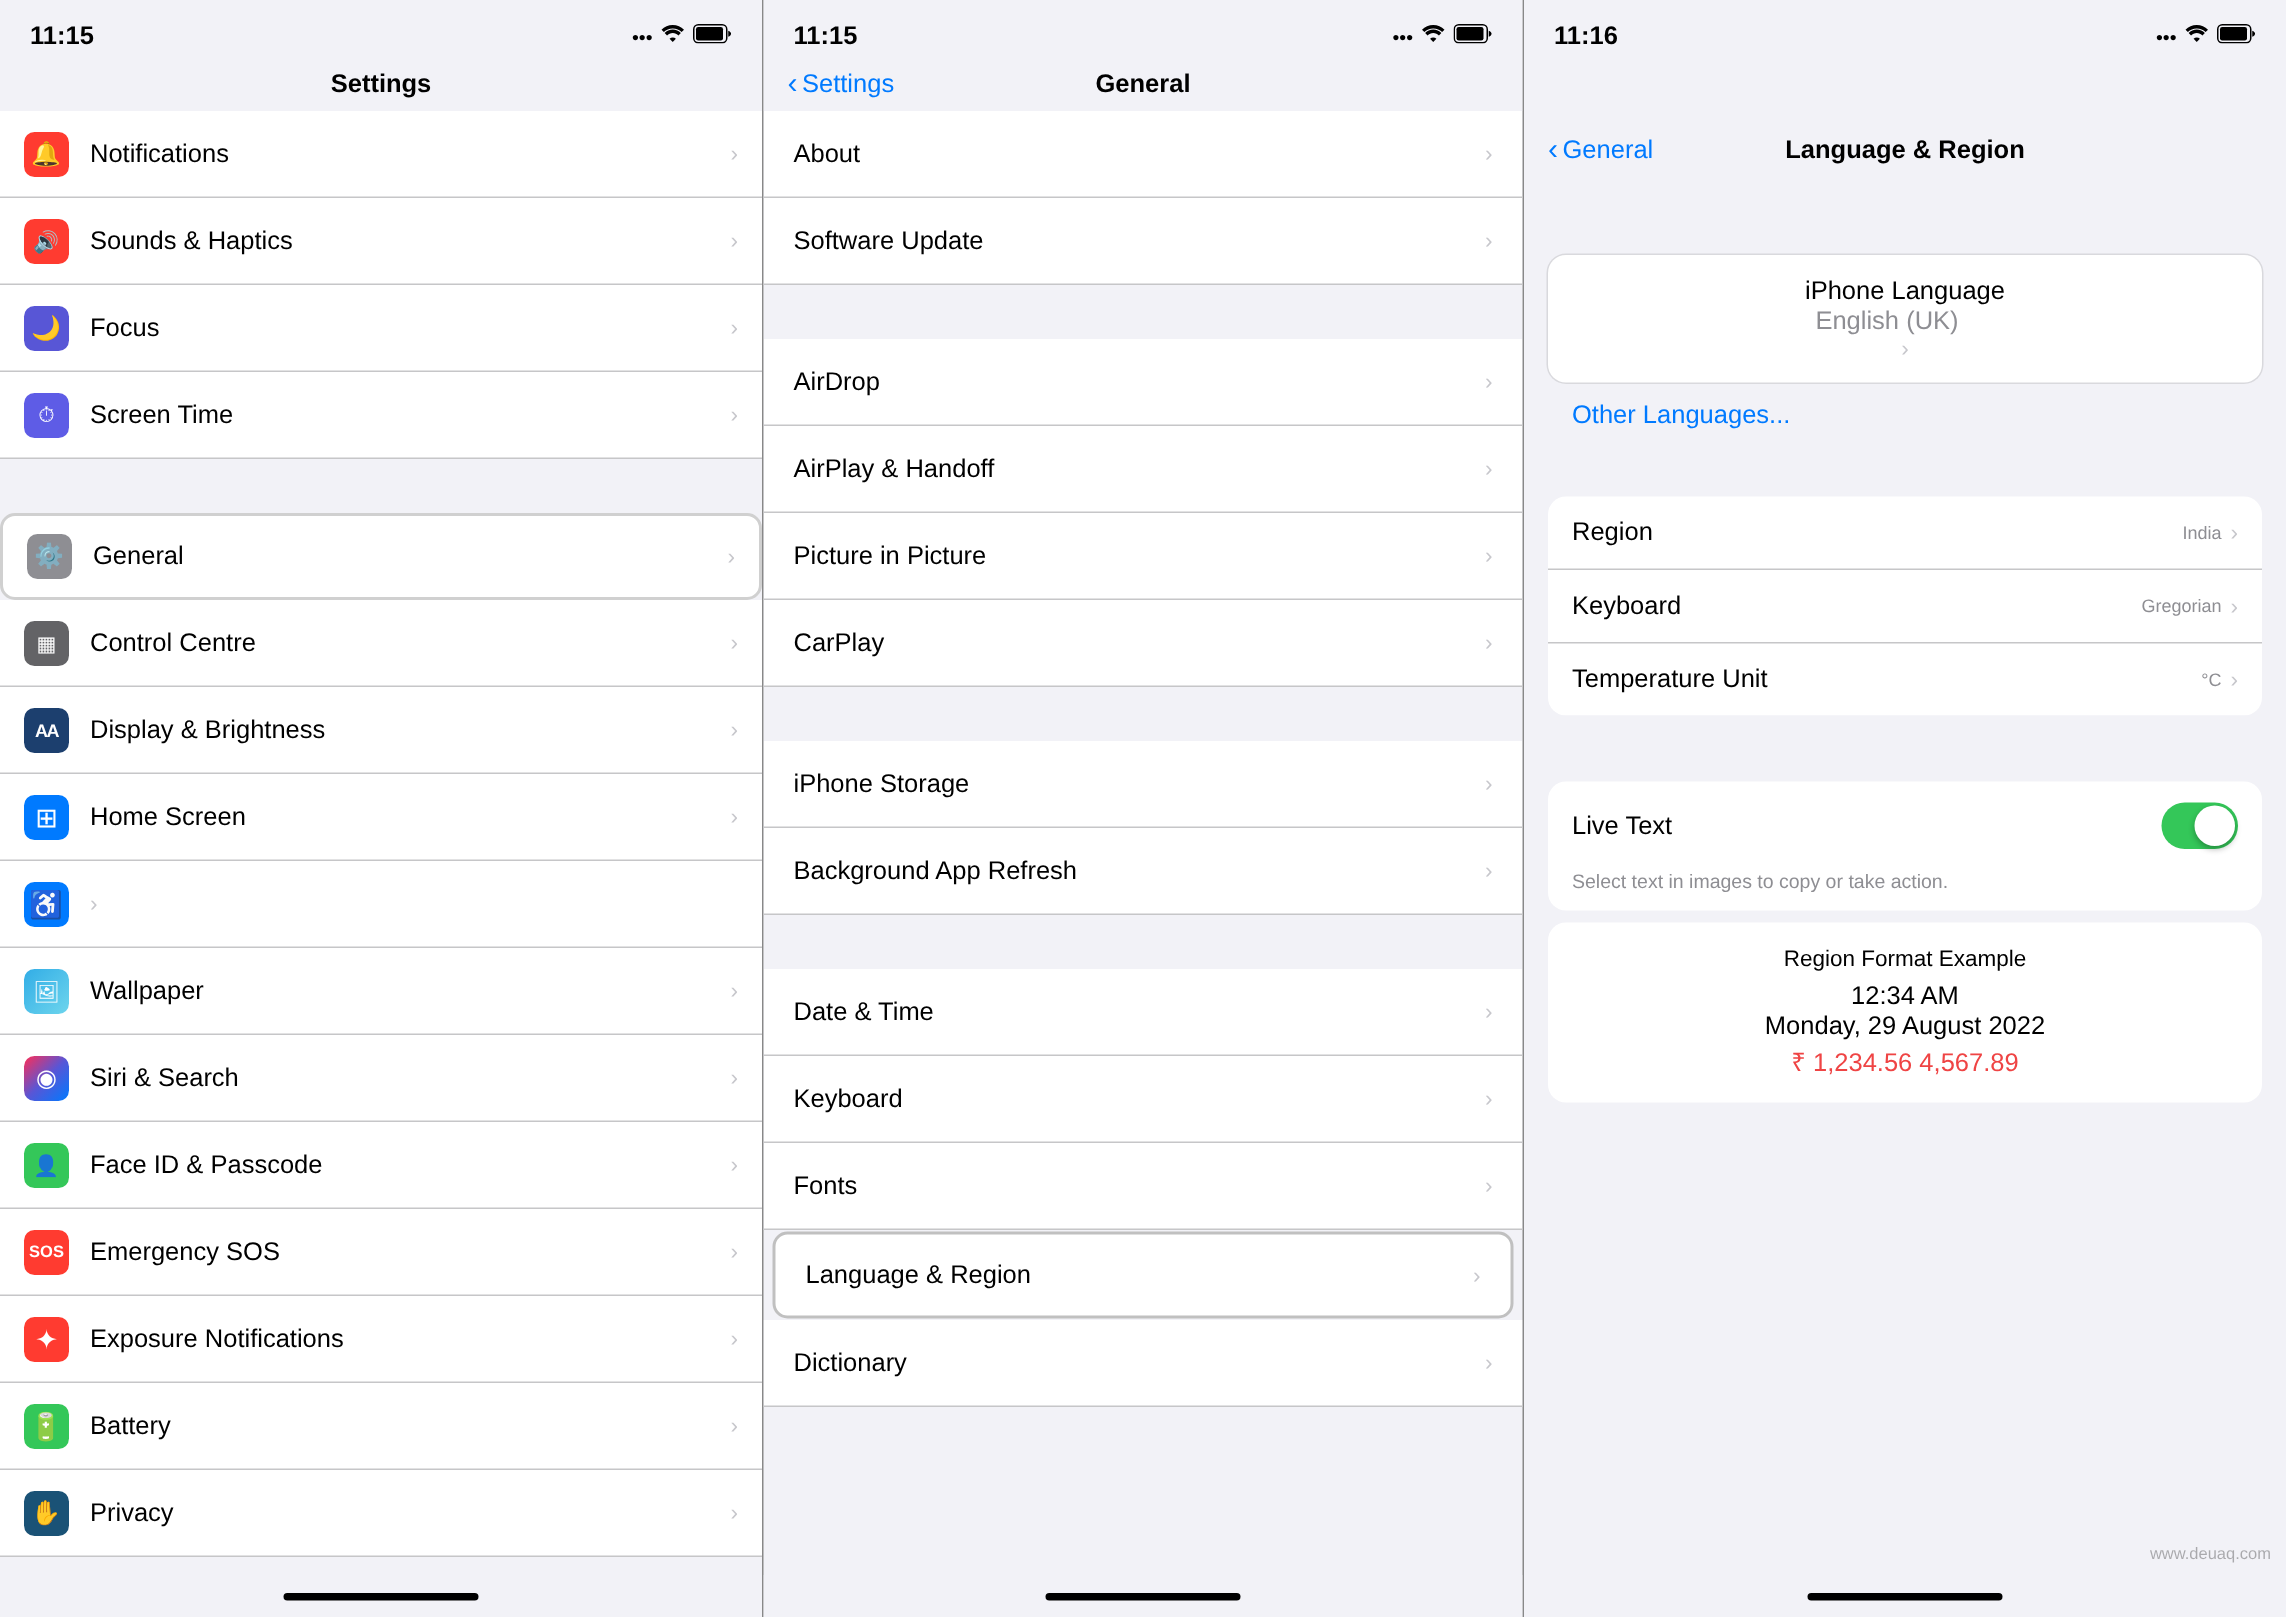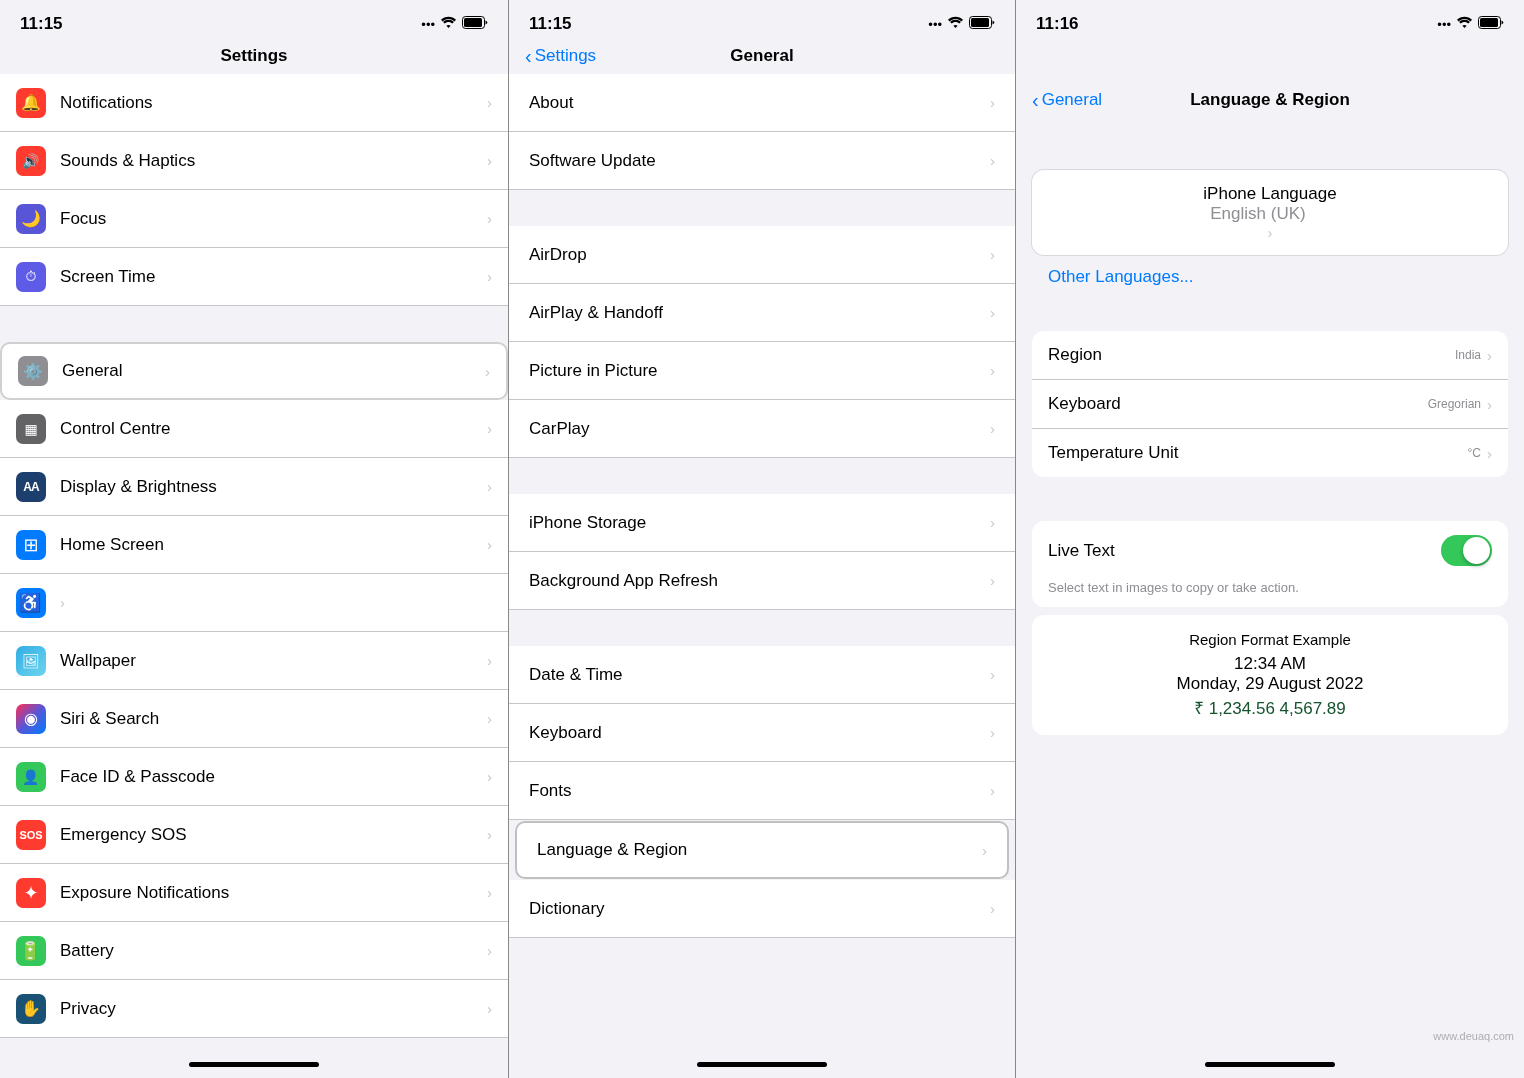--- a/index.html
+++ b/index.html
@@ -267,21 +267,21 @@
     .format-time {
       font-size: 17px;
       color: #000;
     }
     .format-date {
       font-size: 17px;
       color: #000;
     }
     .format-currency {
       font-size: 17px;
-      color: #14532d;
+      color: #ef4444;
       margin-top: 2px;
     }
 
     
     .p2-separator { height: 36px; background: #f2f2f7; }
 
     .watermark {
       position: absolute;
       bottom: 36px;
       right: 10px;

